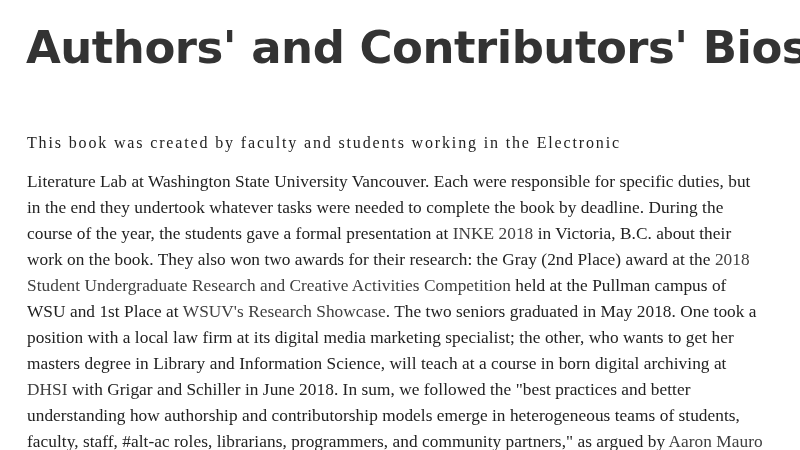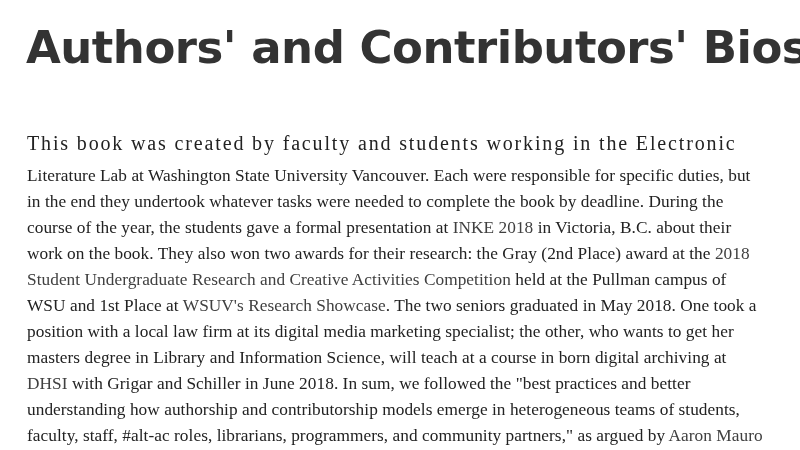--- a/index.html
+++ b/index.html
@@ -31,25 +31,25 @@
     .content {
       position: absolute;
       left: 27px;
       top: 128px;
       width: 740px;
       font-family: "Liberation Serif", "DejaVu Serif", serif;
       color: #222222;
     }
     .lead {
       display: block;
-      font-size: 20px;
+      font-size: 16px;
       letter-spacing: 1.85px;
       line-height: 30px;
       white-space: nowrap;
-      margin-bottom: 5px;
+      margin-bottom: 11px;
     }
     .body-text {
       margin: 0;
       font-size: 17.3px;
       line-height: 26px;
       letter-spacing: 0.05px;
       text-align: left;
     }
     a.link {
       color: #404040;

